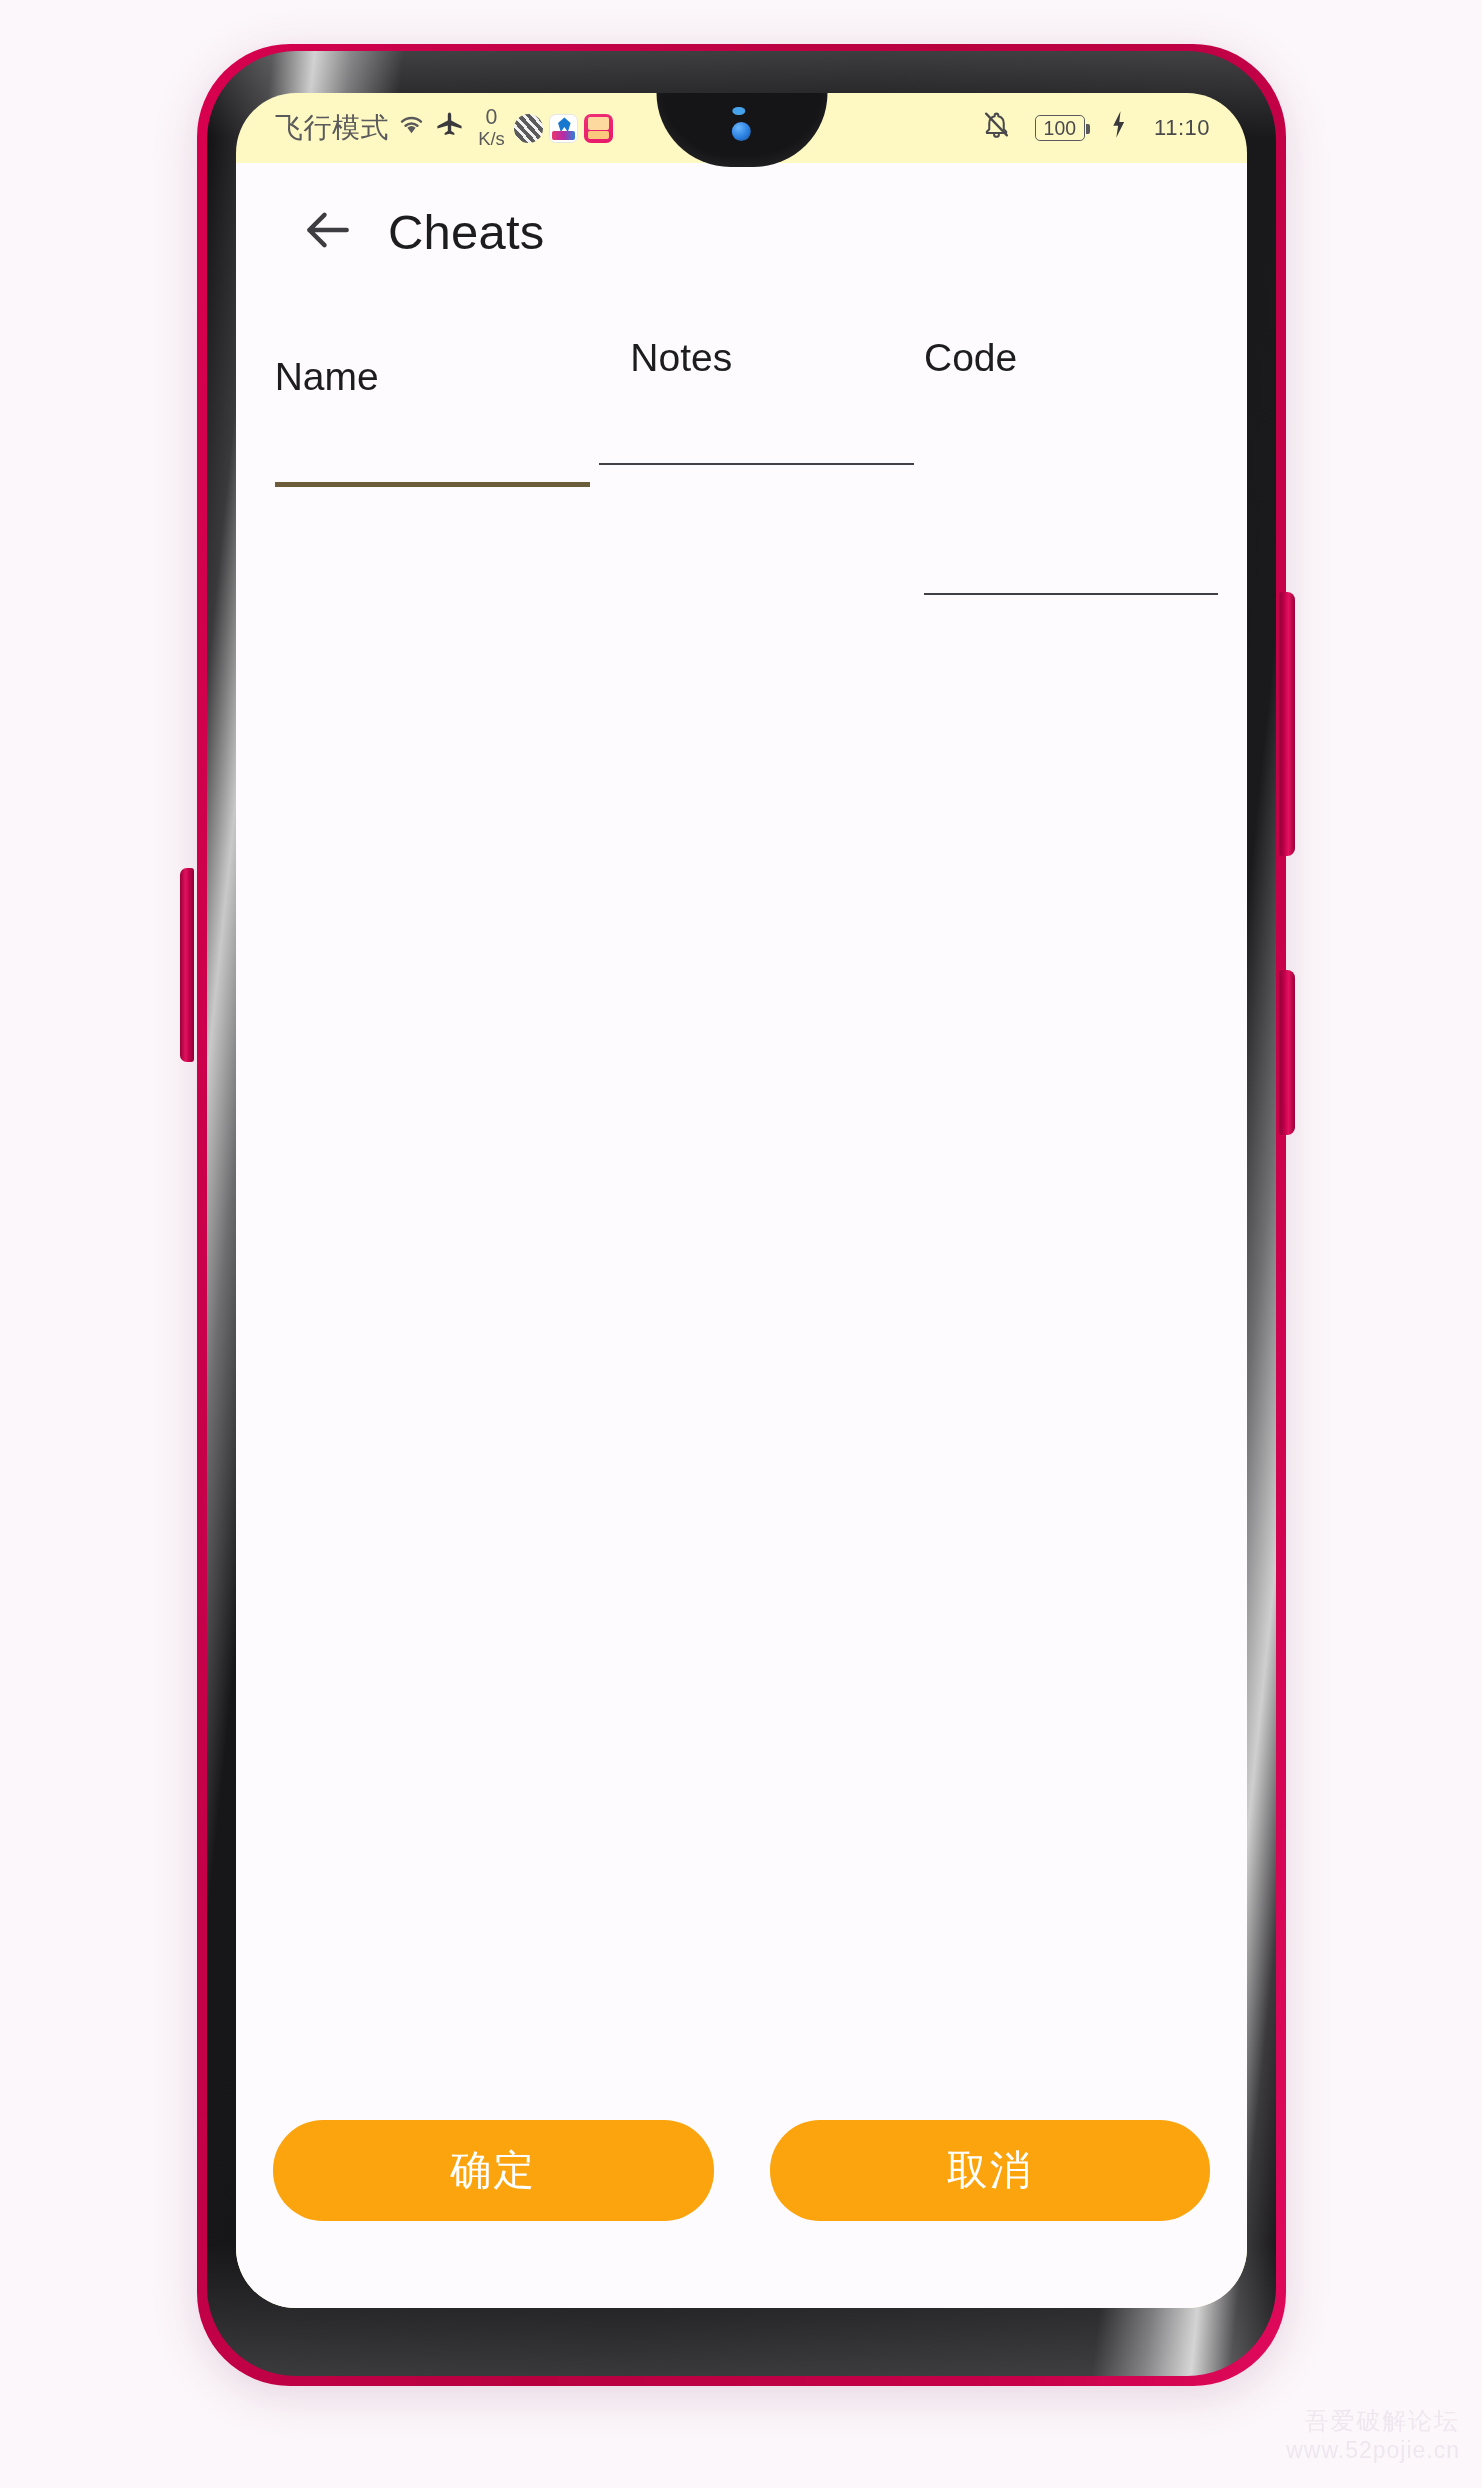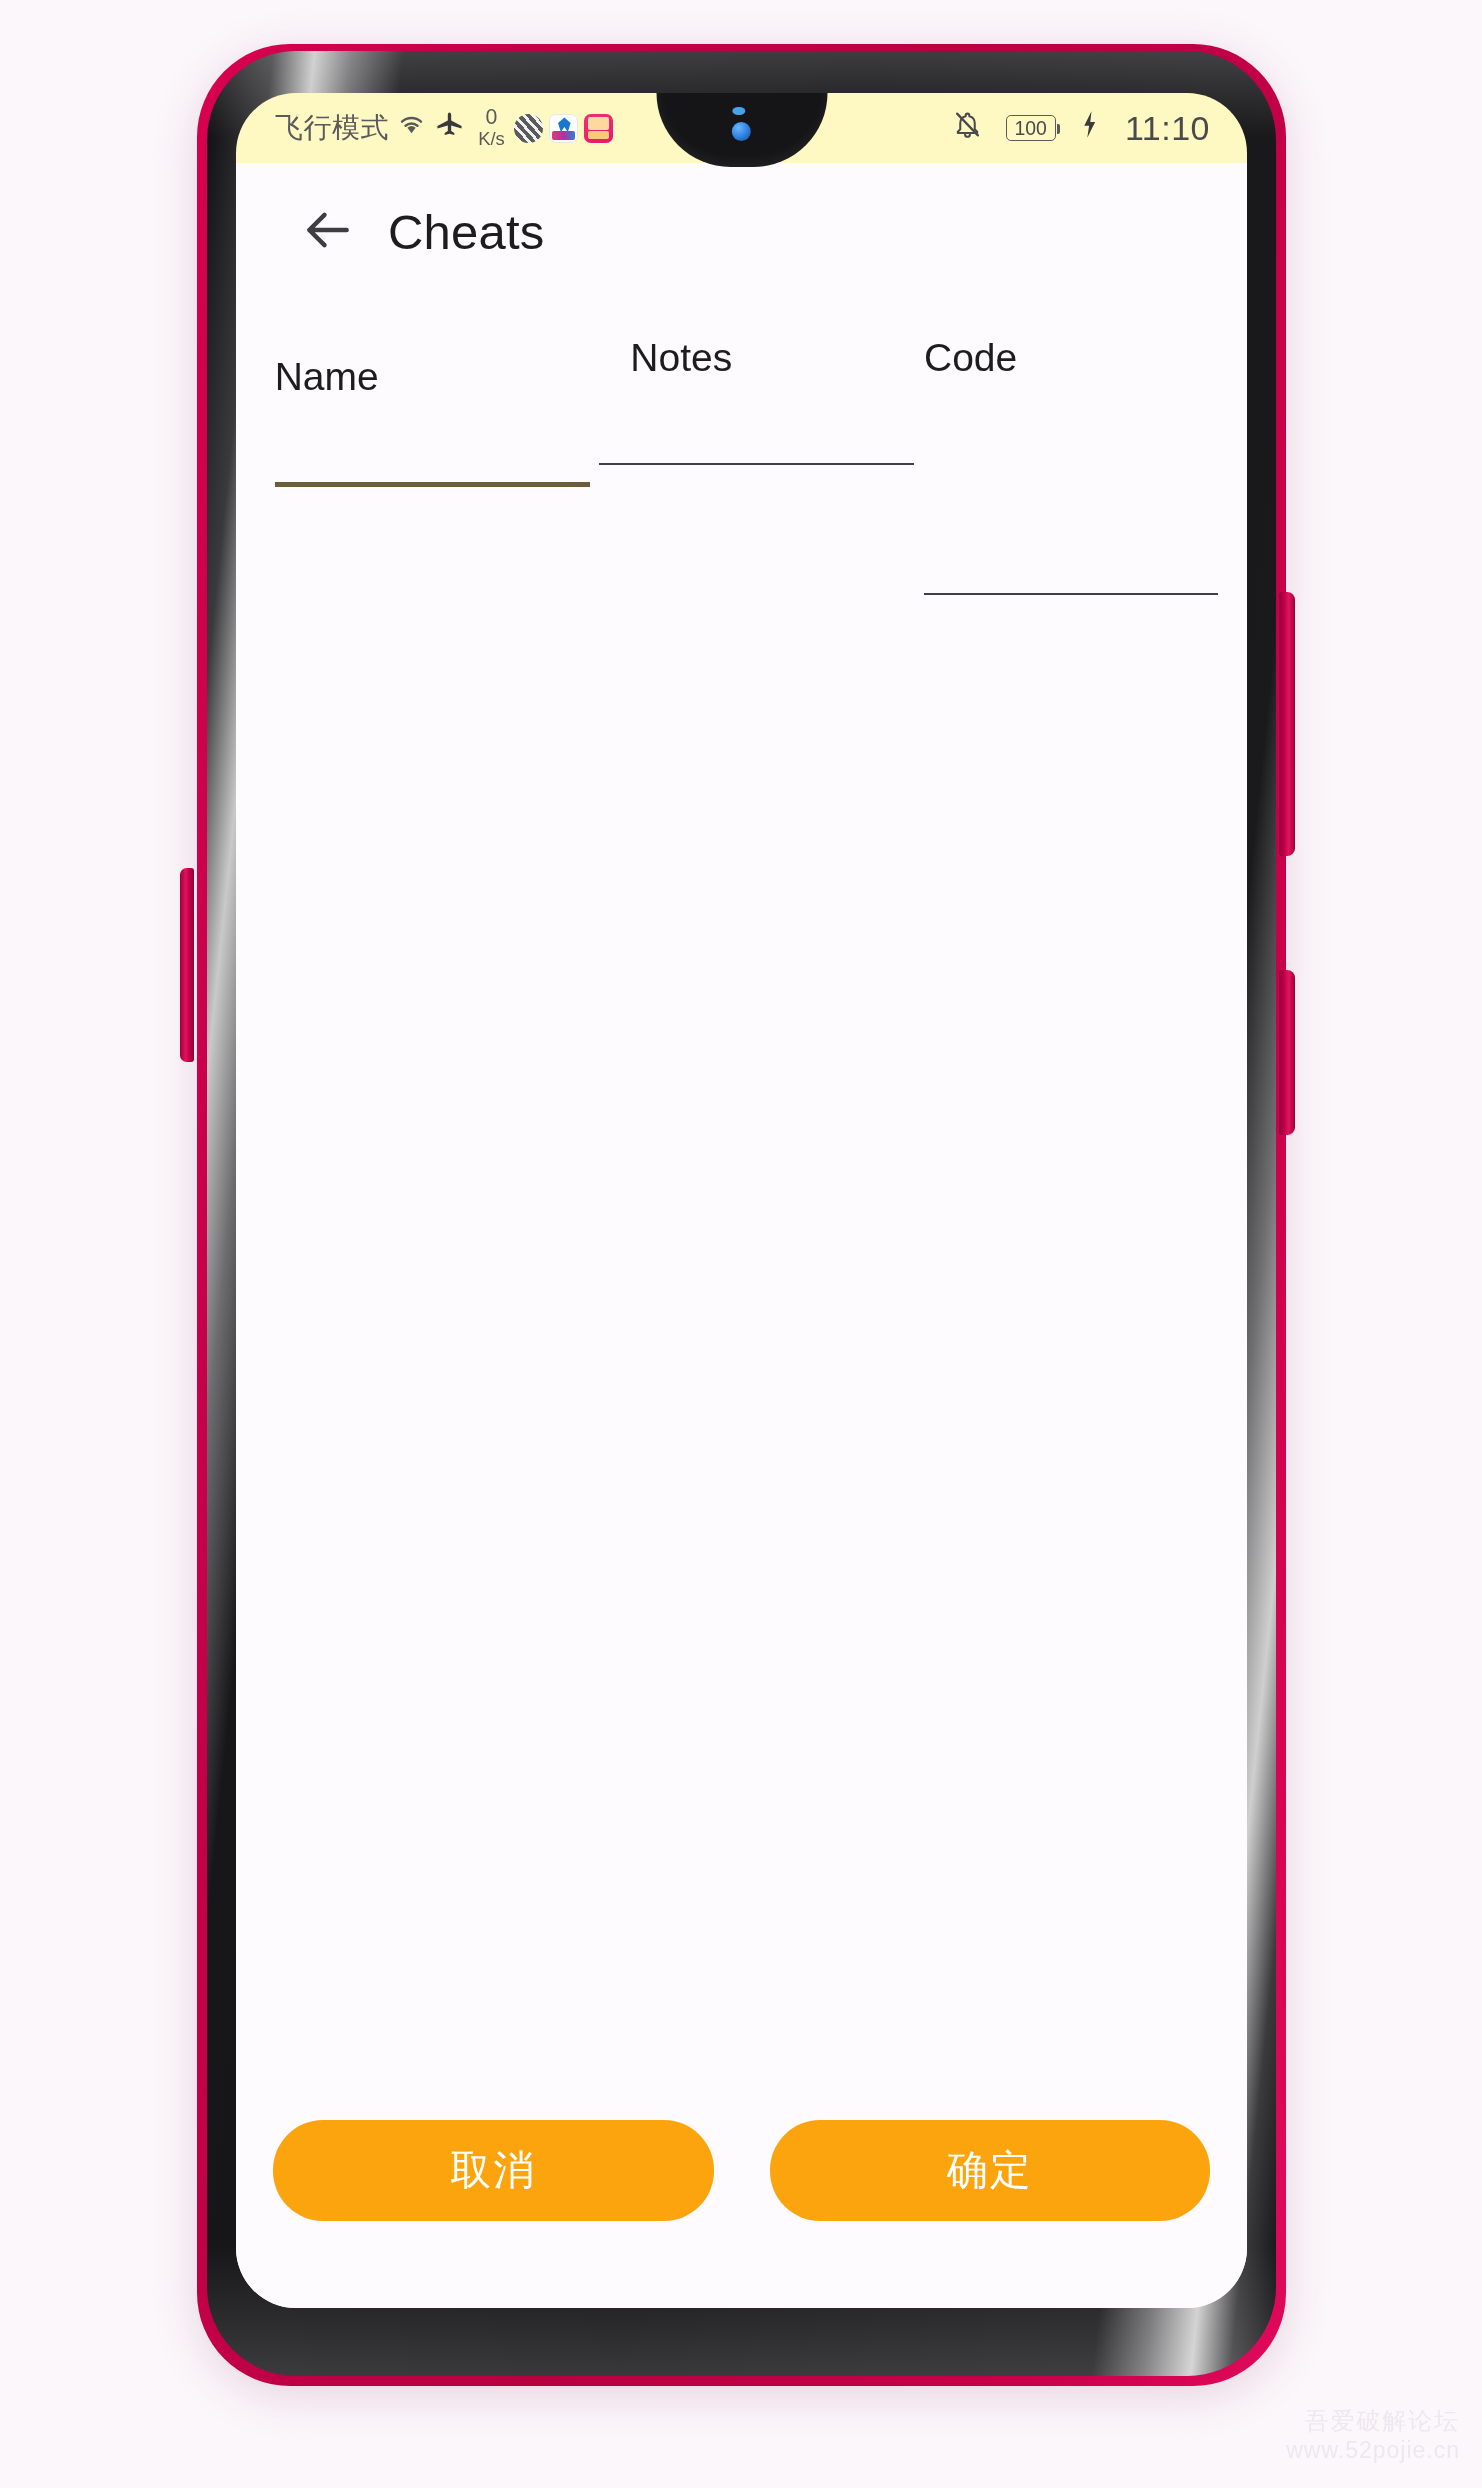--- a/index.html
+++ b/index.html
@@ -233,21 +233,21 @@
   }
   .battery-shell::after {
     content: "";
     position: absolute;
     right: -5.8px; top: 7.8px;
     width: 3.9px; height: 10.7px;
     background: #5a5a5c;
     border-radius: 0 1.9px 1.9px 0;
   }
   #status-time {
-    font-size: 34px;
+    font-size: 22px;
     color: #4a4a4c;
     letter-spacing: 0.5px;
     margin-left: 1.9px;
   }
 
   
   #app-content {
     position: relative;
     height: calc(100% - 70px);
     background: #fdfbfd;
@@ -444,22 +444,22 @@
       <div class="field" id="field-code">
         <div class="field-label">Code</div>
         <textarea class="field-input" placeholder="" style=""></textarea>
         <div class="field-underline"></div>
       </div>
 
       <div id="spacer"></div>
     </div>
 
     <div id="button-row">
+      <button class="action-button">确定</button>
       <button class="action-button">取消</button>
-      <button class="action-button">确定</button>
     </div>
 
   </div>
 </div>
 
 <div id="notch">
   <div id="front-camera-glint"></div>
   <div id="front-camera-lens"></div>
 </div>
 

